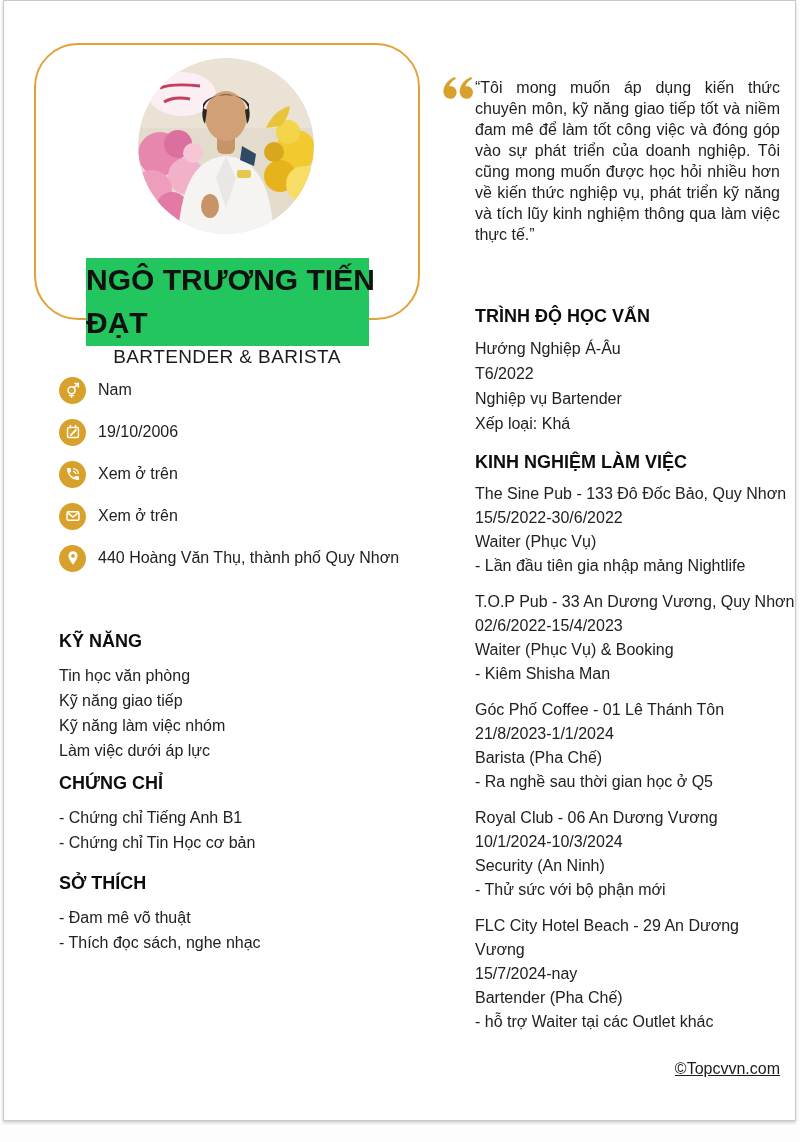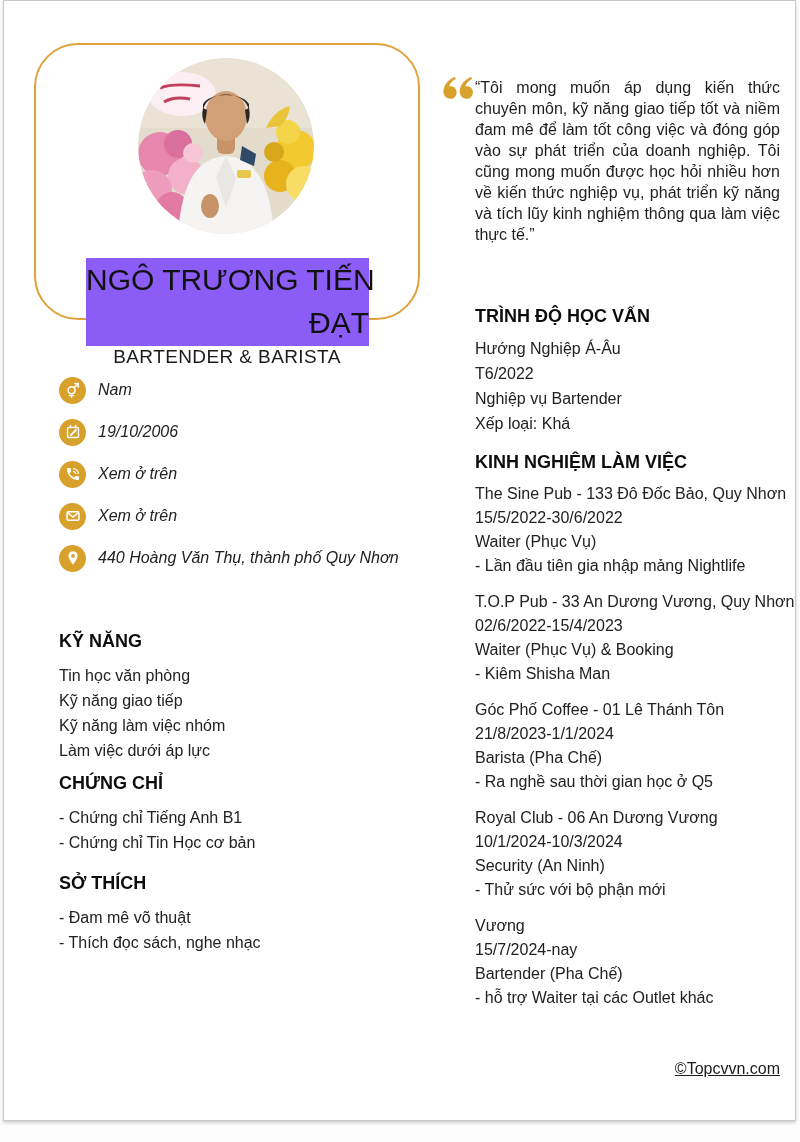--- a/index.html
+++ b/index.html
@@ -10,29 +10,29 @@
     box-shadow:0 2px 3px rgba(0,0,0,0.18); }
 
   
   .photo-frame { position:absolute; left:30px; top:42px; width:386px; height:277px;
     border:2px solid #E2A23B; border-radius:44px; }
   .photo { position:absolute; left:134px; top:57px; width:176px; height:176px;
     border-radius:50%; overflow:hidden; }
 
   
   .name { position:absolute; left:82px; top:257px; width:283px;
-    background:#8b5cf6; text-align:right; font-size:30px; font-weight:400;
+    background:#22c55e; text-align:left; font-size:30px; font-weight:700;
     line-height:43px; color:#111; padding-bottom:2px; }
   .name span { display:block; white-space:nowrap; }
   .subtitle { position:absolute; left:73px; top:345px; width:300px;
     text-align:center; font-size:19px; letter-spacing:.4px; color:#1b1b1b; }
 
   
   .contact { position:absolute; left:55px; top:368px; width:350px; list-style:none; }
-  .contact li { height:42px; display:flex; align-items:center;font-style:italic; }
+  .contact li { height:42px; display:flex; align-items:center; }
   .cicon { width:27px; height:27px; border-radius:50%; background:#D8A12C;
     display:flex; align-items:center; justify-content:center; flex:0 0 27px; }
   .cicon svg { width:16px; height:16px; display:block; }
   .clabel { margin-left:12px; font-size:16px; white-space:nowrap; }
 
   
   .left-col { position:absolute; left:55px; top:628px; width:360px; }
   h2 { font-size:18px; line-height:24px; font-weight:700; color:#0d0d0d; }
   .left-col h2 { margin:0 0 10px 0; }
   .left-col h2.mt1 { margin-top:4px; }
@@ -224,20 +224,21 @@
       <div>Barista (Pha Chế)</div>
       <div>- Ra nghề sau thời gian học ở Q5</div>
     </div>
     <div class="job">
       <div>Royal Club - 06 An Dương Vương</div>
       <div>10/1/2024-10/3/2024</div>
       <div>Security (An Ninh)</div>
       <div>- Thử sức với bộ phận mới</div>
     </div>
     <div class="job">
+      <div>FLC City Hotel Beach - 29 An Dương</div>
       <div>Vương</div>
       <div>15/7/2024-nay</div>
       <div>Bartender (Pha Chế)</div>
       <div>- hỗ trợ Waiter tại các Outlet khác</div>
     </div>
   </div>
 
   <div class="credit">©Topcvvn.com</div>
 </div>
 

